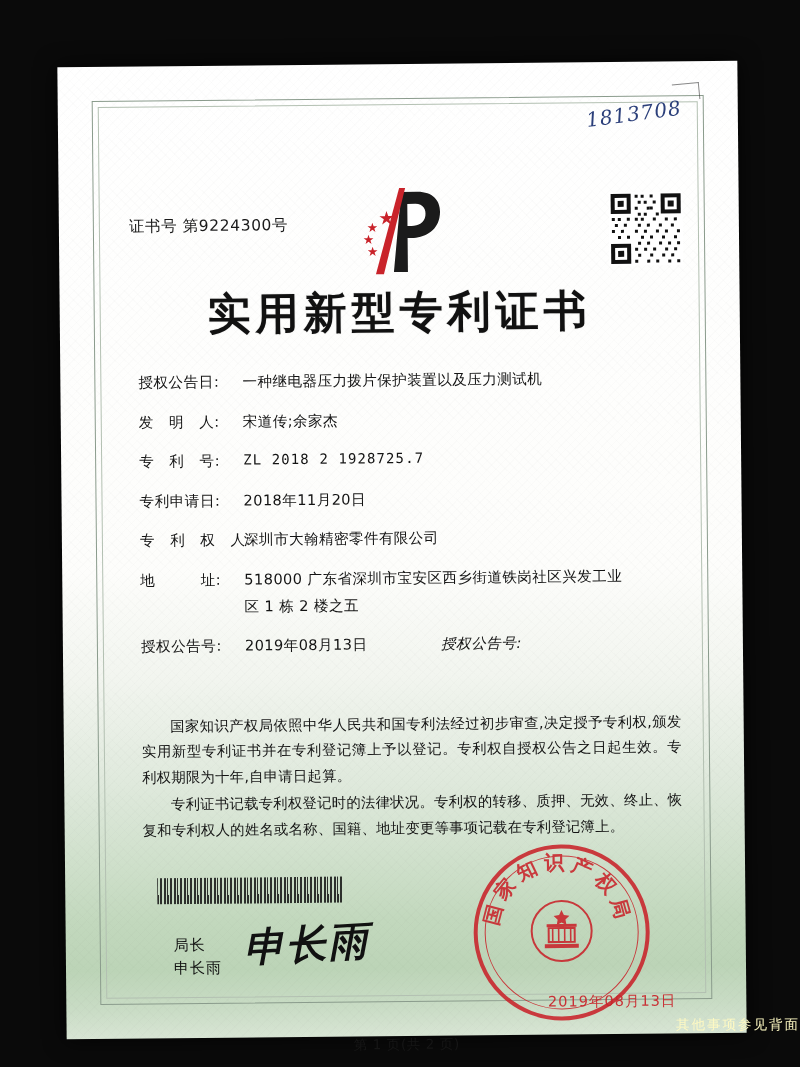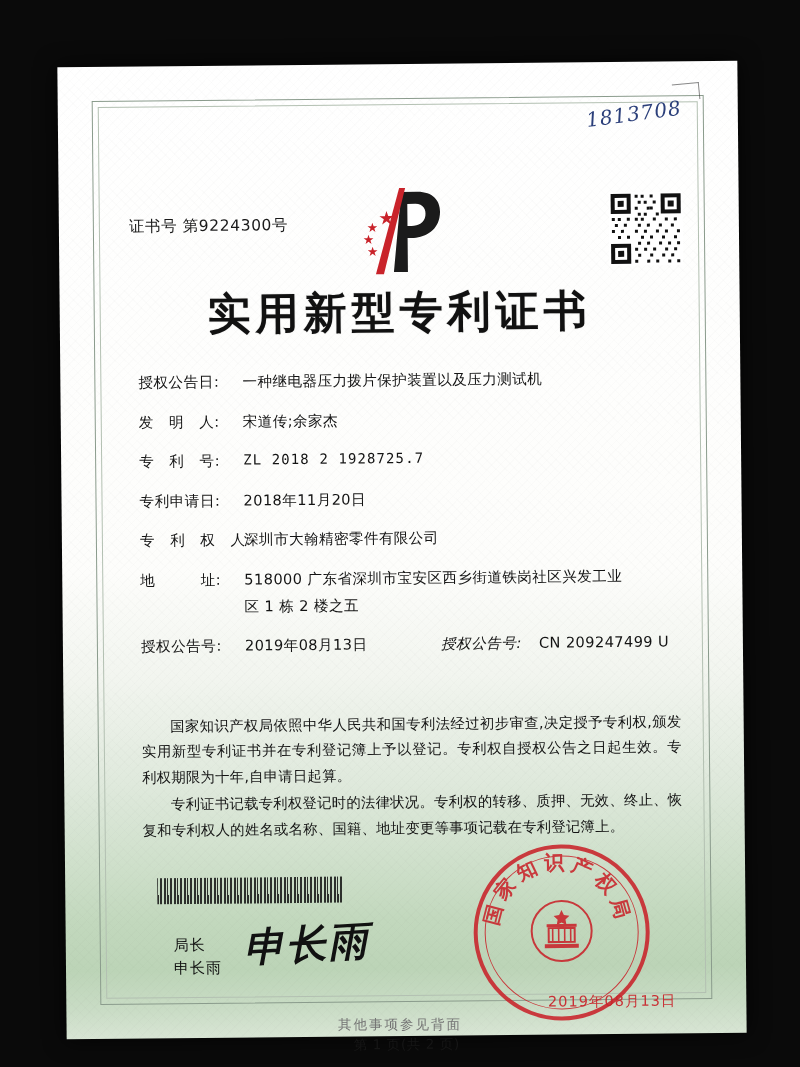--- a/index.html
+++ b/index.html
@@ -295,23 +295,23 @@
     text-align: center;
     font-size: 13.5px;
     color: #161616;
     letter-spacing: 0.6px;
   }
   .backside-note {
     position: absolute;
     left: 0;
     right: 0;
     top: 1016px;
-    text-align: center;
+    text-align: right;
     font-size: 13.5px;
-    color: #737373;
+    color: #fef9c3;
     letter-spacing: 2px;
   }
 </style>
 </head>
 <body>
 
 <div class="photo-backdrop"></div>
 
 <div class="certificate">
   <div class="paper-texture"></div>
@@ -447,21 +447,20 @@
     </div>
     <div class="addr-line2">区 1 栋 2 楼之五</div>
 
     <div class="dual-row">
       <div class="dual-left">
         <div class="field-label">授权公告号:</div>
         <div class="field-value">2019年08月13日</div>
       </div>
       <div class="dual-right">
         <div class="field-label">授权公告号:</div>
-        <div class="field-value">CN 209247499 U</div>
       </div>
     </div>
 
   </div>
 
   <div class="paragraphs">
     <p>国家知识产权局依照中华人民共和国专利法经过初步审查,决定授予专利权,颁发实用新型专利证书并在专利登记簿上予以登记。专利权自授权公告之日起生效。专利权期限为十年,自申请日起算。</p>
     <p>专利证书记载专利权登记时的法律状况。专利权的转移、质押、无效、终止、恢复和专利权人的姓名或名称、国籍、地址变更等事项记载在专利登记簿上。</p>
   </div>
 

